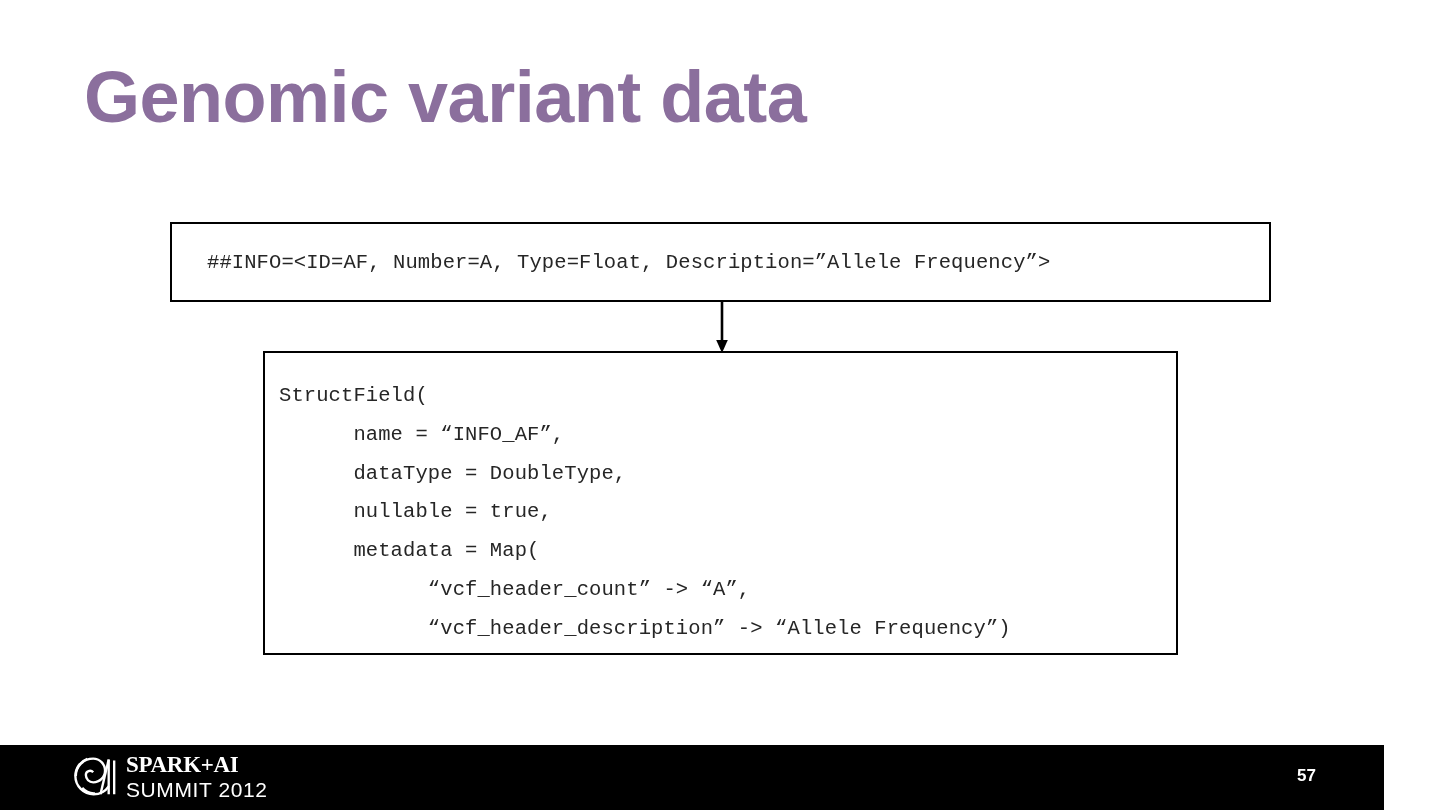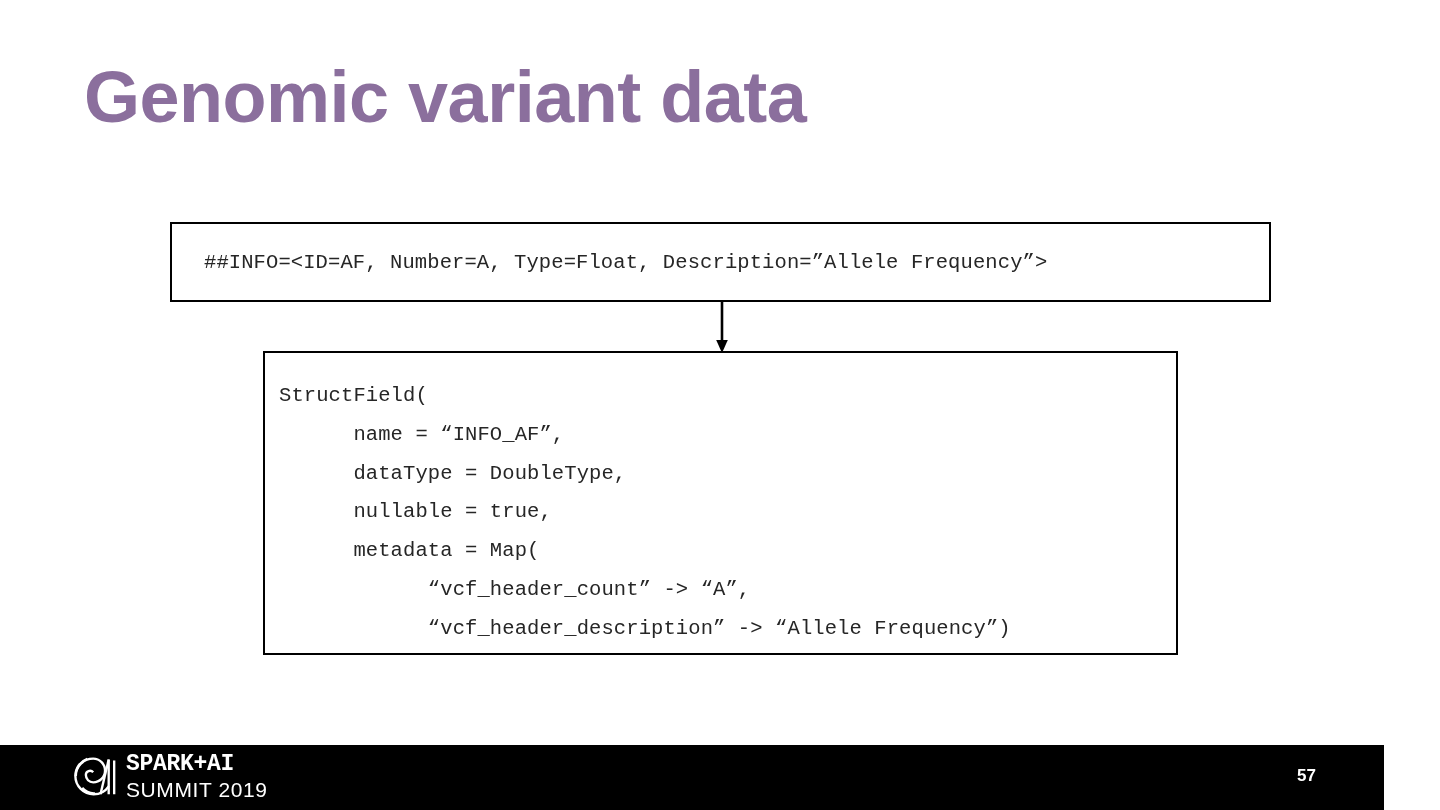--- a/index.html
+++ b/index.html
@@ -44,24 +44,25 @@
 
   #vcf-header-box {
     left: 170px;
     top: 222px;
     width: 1101px;
     height: 80px;
     display: flex;
     align-items: center;
   }
   #vcf-header-line {
-    padding-left: 32px;
+    padding-left: 25px;
     font-size: 20.5px;
     letter-spacing: 0.1px;
     white-space: pre;
+    margin-left: 10px;
   }
 
   #structfield-box {
     left: 263px;
     top: 351px;
     width: 915px;
     height: 304px;
     padding: 24px 16px 0 0;
     box-sizing: border-box;
   }
@@ -109,21 +110,21 @@
   }
   #logo-wordmark {
     margin-left: 8px;
     display: flex;
     flex-direction: column;
     justify-content: center;
     line-height: 1;
   }
   #logo-line1 {
     color: #ffffff;
-    font-family: Liberation Mono, monospace;
+    font-family: Liberation Serif, serif;
     font-weight: bold;
     font-size: 23px;
     letter-spacing: -0.3px;
   }
   #logo-line2 {
     color: #ffffff;
     font-family: "Liberation Sans", sans-serif;
     font-weight: normal;
     font-size: 21px;
     letter-spacing: 0.6px;
@@ -179,19 +180,19 @@
       </g>
       <g fill="none" stroke="#ffffff" stroke-width="5.2" stroke-linecap="butt">
 
         <path d="M62 86 L80 10"></path>
         <path d="M80 10 L80 86"></path>
         <path d="M92 86 L92 12"></path>
       </g>
     </svg>
     <div id="logo-wordmark">
       <span id="logo-line1">SPARK+AI</span>
-      <span id="logo-line2">SUMMIT 2019</span>
+      <span id="logo-line2">SUMMIT 2012</span>
     </div>
   </div>
 
   <div id="page-number">57</div>
 
 </div>
 
 </body></html>

